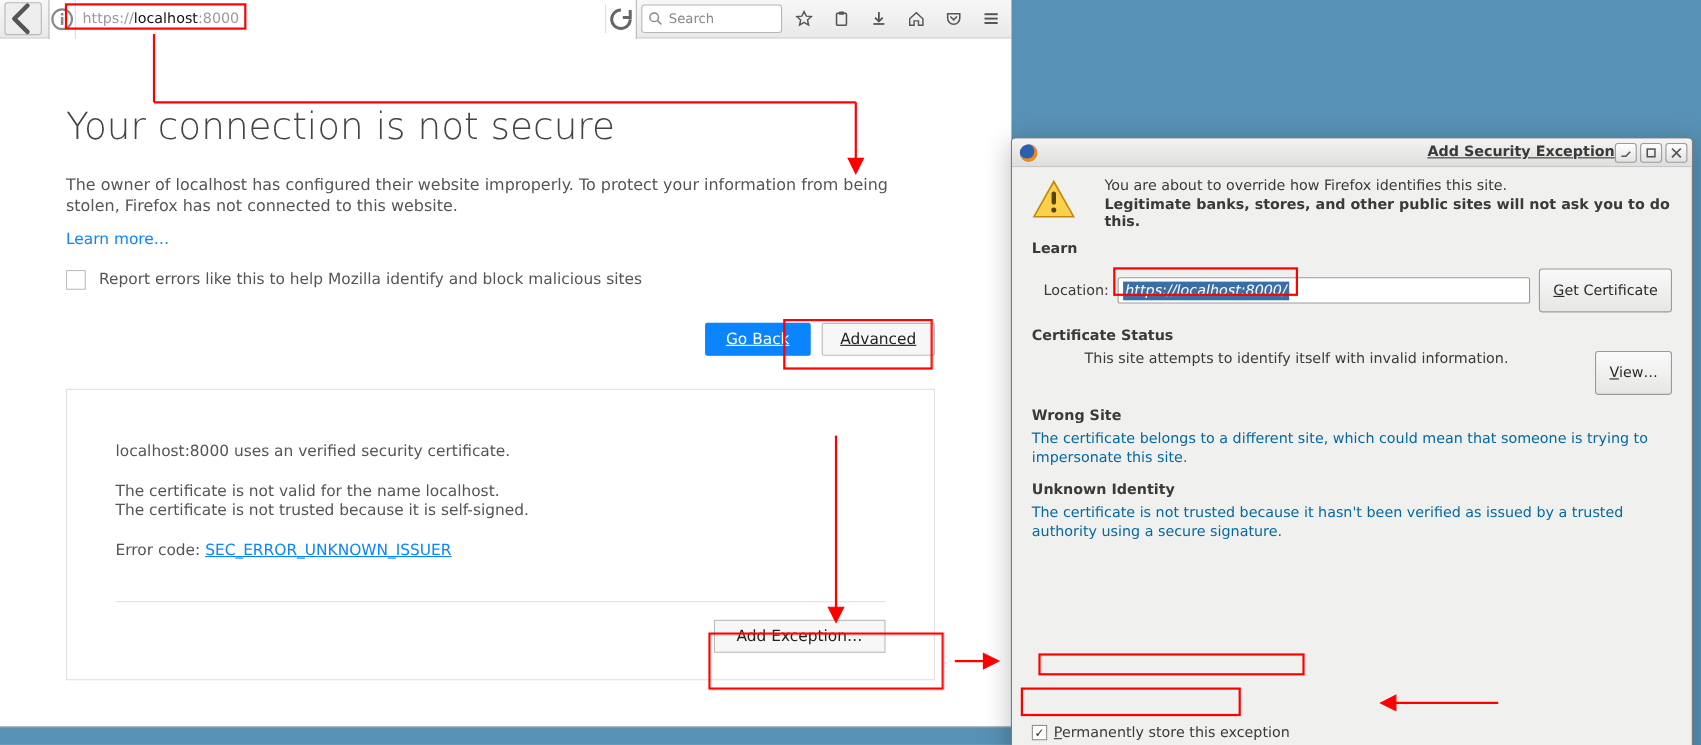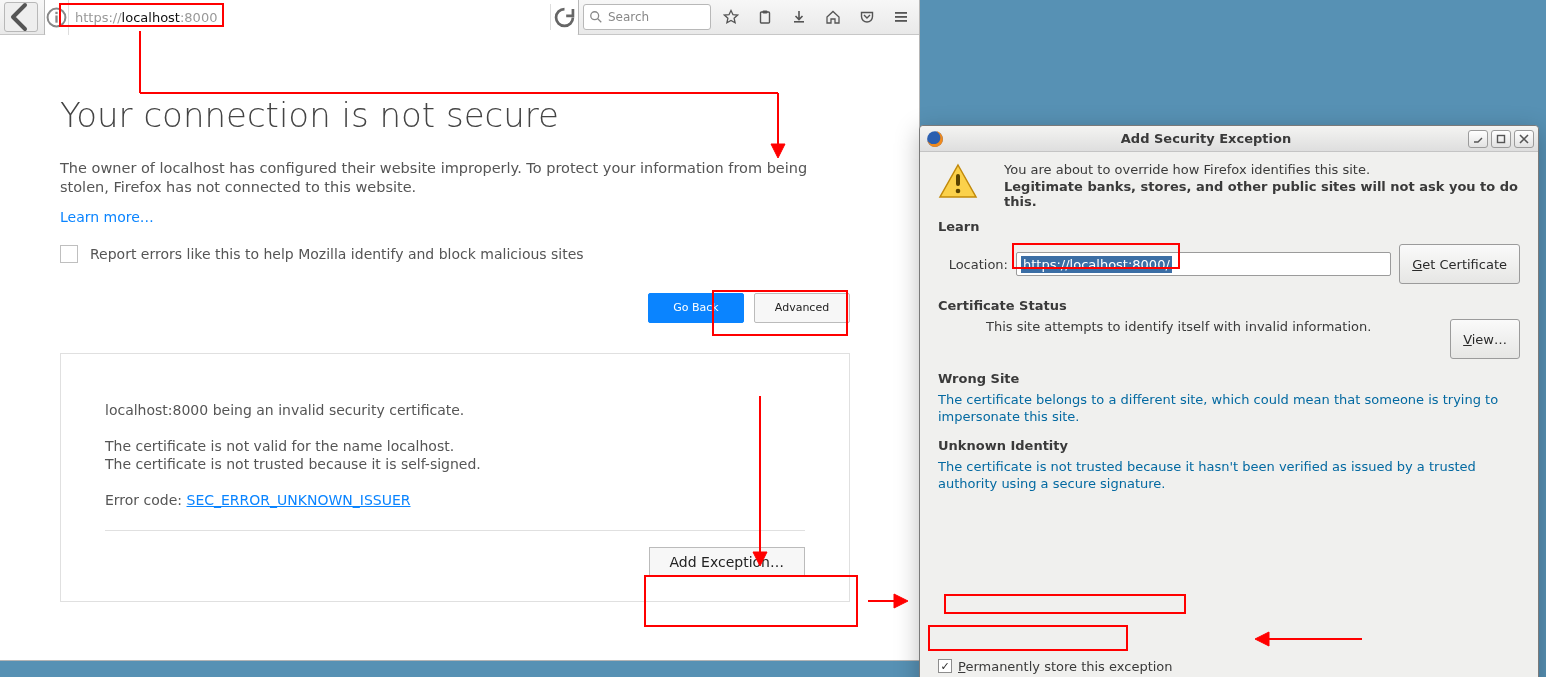--- a/index.html
+++ b/index.html
@@ -138,42 +138,43 @@
     max-width: 790px;
     margin-bottom: 30px;
   }
   .btn {
     height: 30px; min-width: 96px;
     display: inline-flex; align-items: center; justify-content: center;
     padding: 0 16px;
     border: 1px solid #bbb;
     background: #f7f7f7;
     color: #222;
-    font-size: 11px;
+    font-size: 14px;
     border-radius: 2px;
+    text-decoration: underline;
   }
   .btn.primary {
     background: #0a84ff; color: #fff; border-color: #0a84ff;
   }
 
   .cert-box {
     border: 1px solid #e0e0e0;
     max-width: 790px;
     padding: 48px 44px 24px;
     background: #fff;
     position: relative;
   }
   .cert-box p { margin: 0 0 2px 0; color: #555; }
   .cert-box .spacer { height: 18px; }
   .errcode { color: #0a84ff; }
 
   .cert-footer {
     border-top: 1px solid #e0e0e0;
     padding-top: 16px;
-    margin-top: 22px;
+    margin-top: 38px;
     display: flex; justify-content: flex-end;
   }
   .add-exc-btn {
     height: 30px;
     padding: 0 20px;
     border: 1px solid #bbb;
     background: #f7f7f7;
     color: #222;
     display: inline-flex; align-items: center; justify-content: center;
   }
@@ -197,24 +198,25 @@
     display: flex; align-items: center;
     border-radius: 4px 4px 0 0;
     position: relative;
   }
   .dlg-titlebar .icon-ff {
     width: 18px; height: 18px;
     margin-left: 6px;
   }
   .dlg-title {
     flex: 1;
-    text-align: center;
+    text-align: right;
     font-weight: bold;
     color: #3a3a3a;
     font-size: 13px;
+    text-decoration: underline;
   }
   .dlg-win-btns {
     display: flex; gap: 3px; margin-right: 4px;
   }
   .dlg-win-btn {
     width: 20px; height: 18px;
     border: 1px solid #9b9b9b;
     border-radius: 3px;
     background: linear-gradient(#fff, #e2e2e2);
     display: flex; align-items: center; justify-content: center;
@@ -244,20 +246,21 @@
   .loc-label { width: 70px; text-align: right; }
   .loc-input {
     flex: 1;
     height: 24px;
     border: 1px solid #9b9b9b;
     background: #fff;
     border-radius: 2px;
     display: flex; align-items: center;
     padding: 0 4px;
     overflow: hidden;
+    font-style: italic;
   }
   .loc-sel {
     background: #3b6ea5;
     color: #fff;
     padding: 1px 2px;
     display: inline-block;
     font-size: 13px;
   }
   .gtk-btn {
     height: 40px;
@@ -392,21 +395,21 @@
       <div class="checkbox-sq"></div>
       <span>Report errors like this to help Mozilla identify and block malicious sites</span>
     </div>
 
     <div class="btn-row">
       <div class="btn primary">Go Back</div>
       <div class="btn">Advanced</div>
     </div>
 
     <div class="cert-box">
-      <p>localhost:8000 being an invalid security certificate.</p>
+      <p>localhost:8000 uses an verified security certificate.</p>
       <div class="spacer"></div>
       <p>The certificate is not valid for the name localhost.</p>
       <p>The certificate is not trusted because it is self-signed.</p>
       <div class="spacer"></div>
       <p>
         <span>Error code: </span>
         <a href="#" class="errcode">SEC_ERROR_UNKNOWN_ISSUER</a>
       </p>
       <div class="cert-footer">
         <div class="add-exc-btn">Add Exception…</div>

